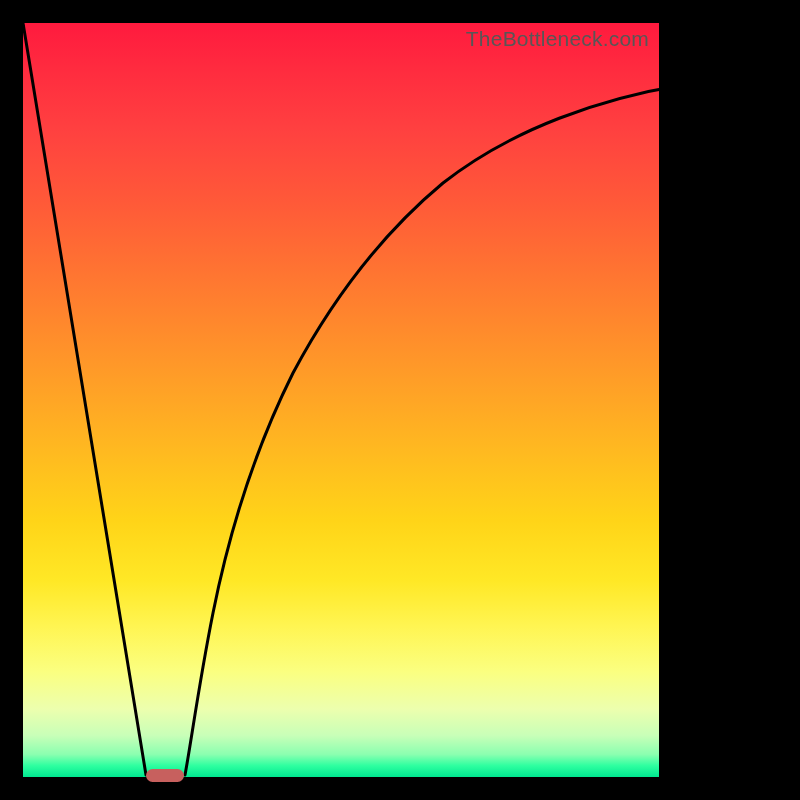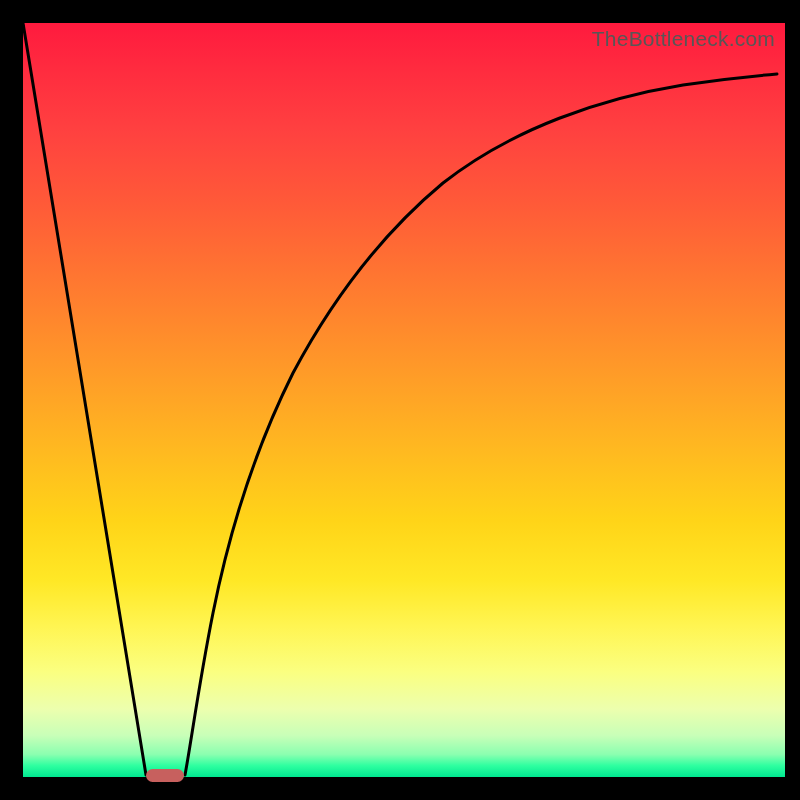--- a/index.html
+++ b/index.html
@@ -14,21 +14,21 @@
   .frame {
     position: relative;
     width: 800px;
     height: 800px;
     background: #000;
   }
   .plot-area {
     position: absolute;
     left: 23px;
     top: 23px;
-    width: 762px;
+    width: 636px;
     height: 754px;
     
     background: linear-gradient(to bottom,
       #ff1a3e 0%,
       #ff2b3f 6%,
       #ff4040 14%,
       #ff5a38 24%,
       #ff7a30 35%,
       #ff9a28 46%,
       #ffba20 57%,

